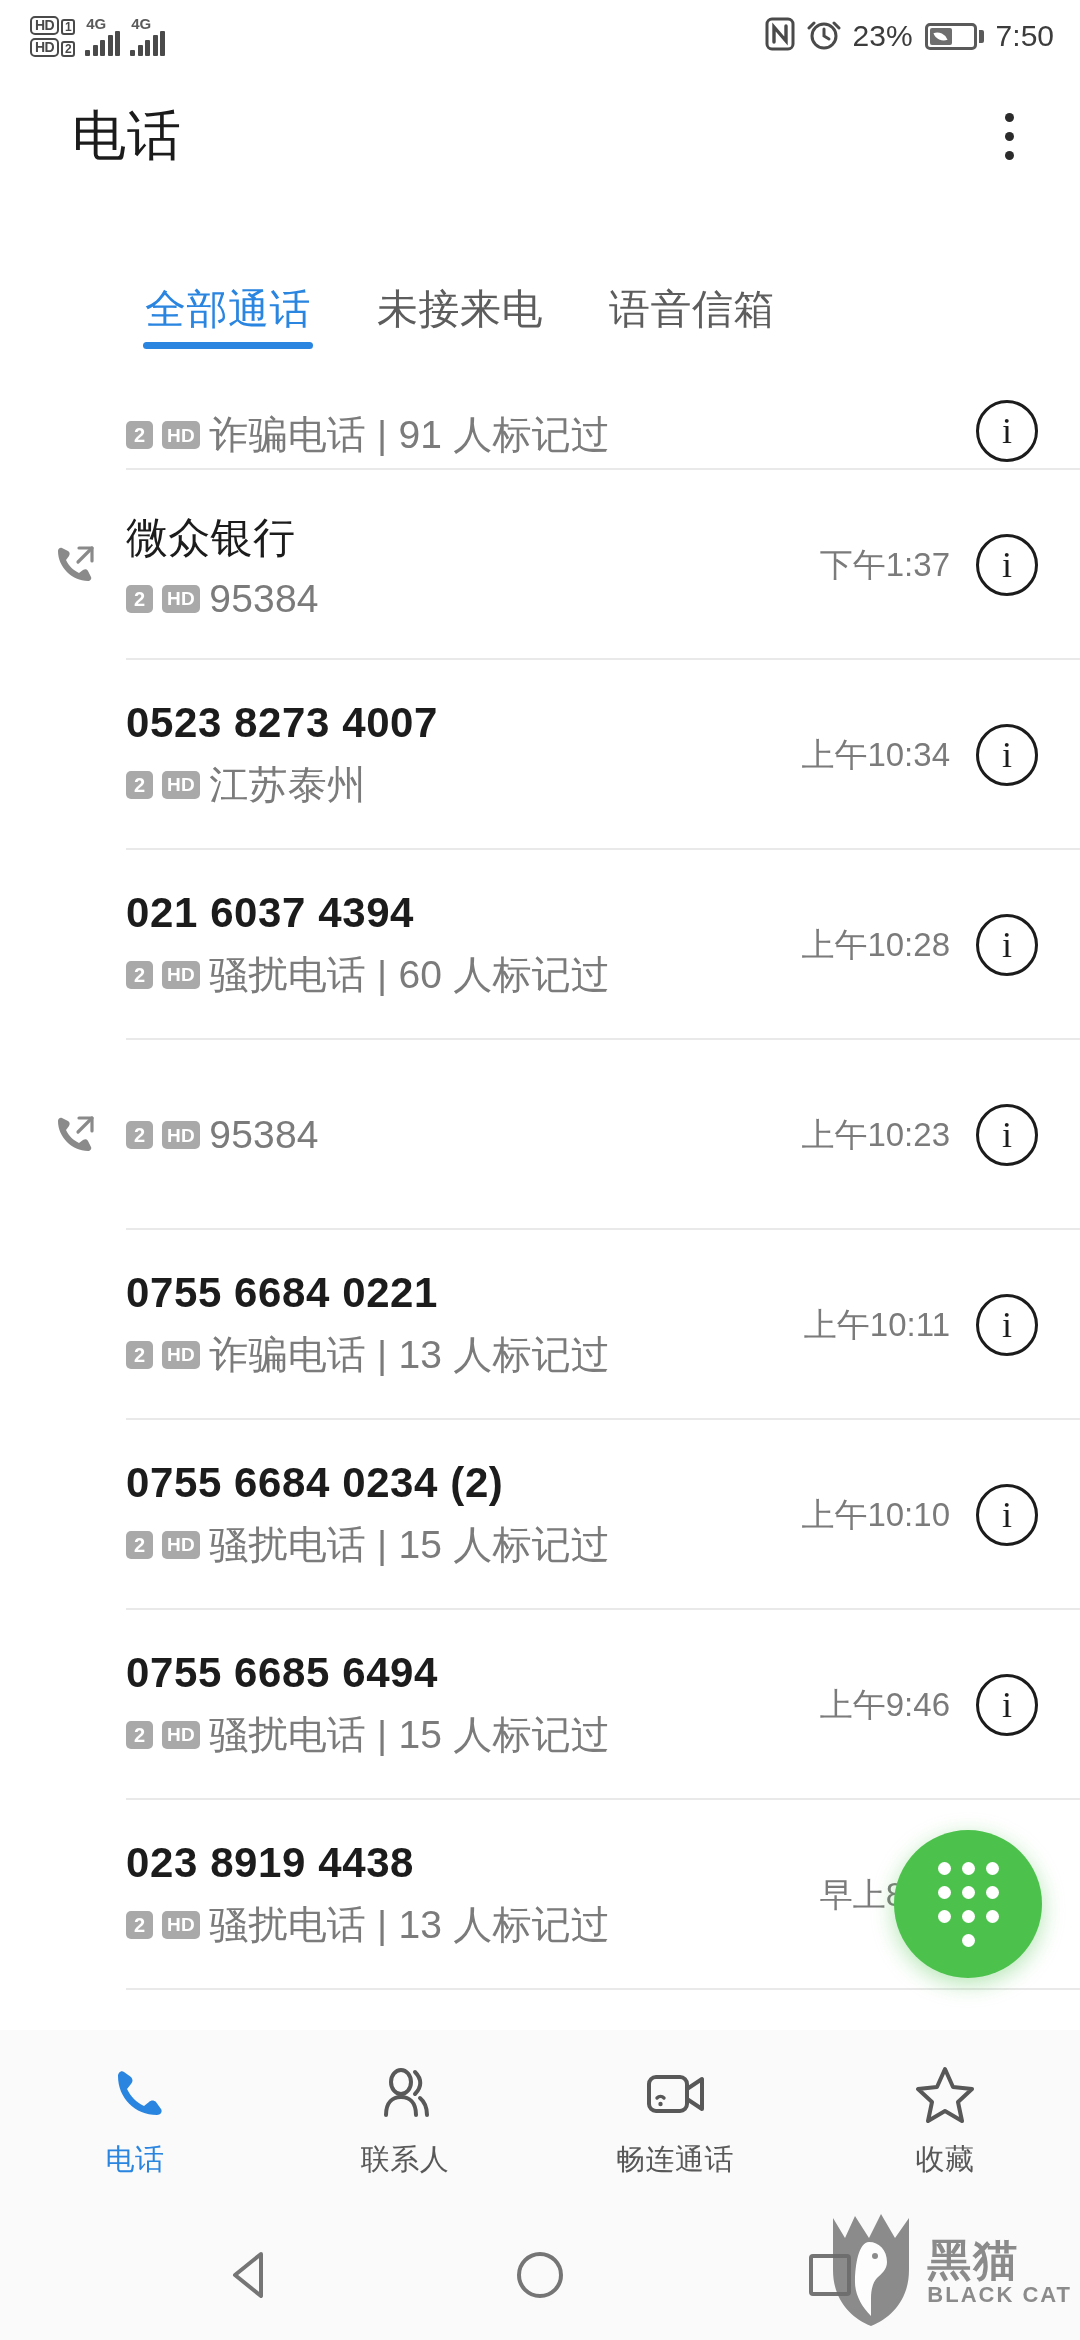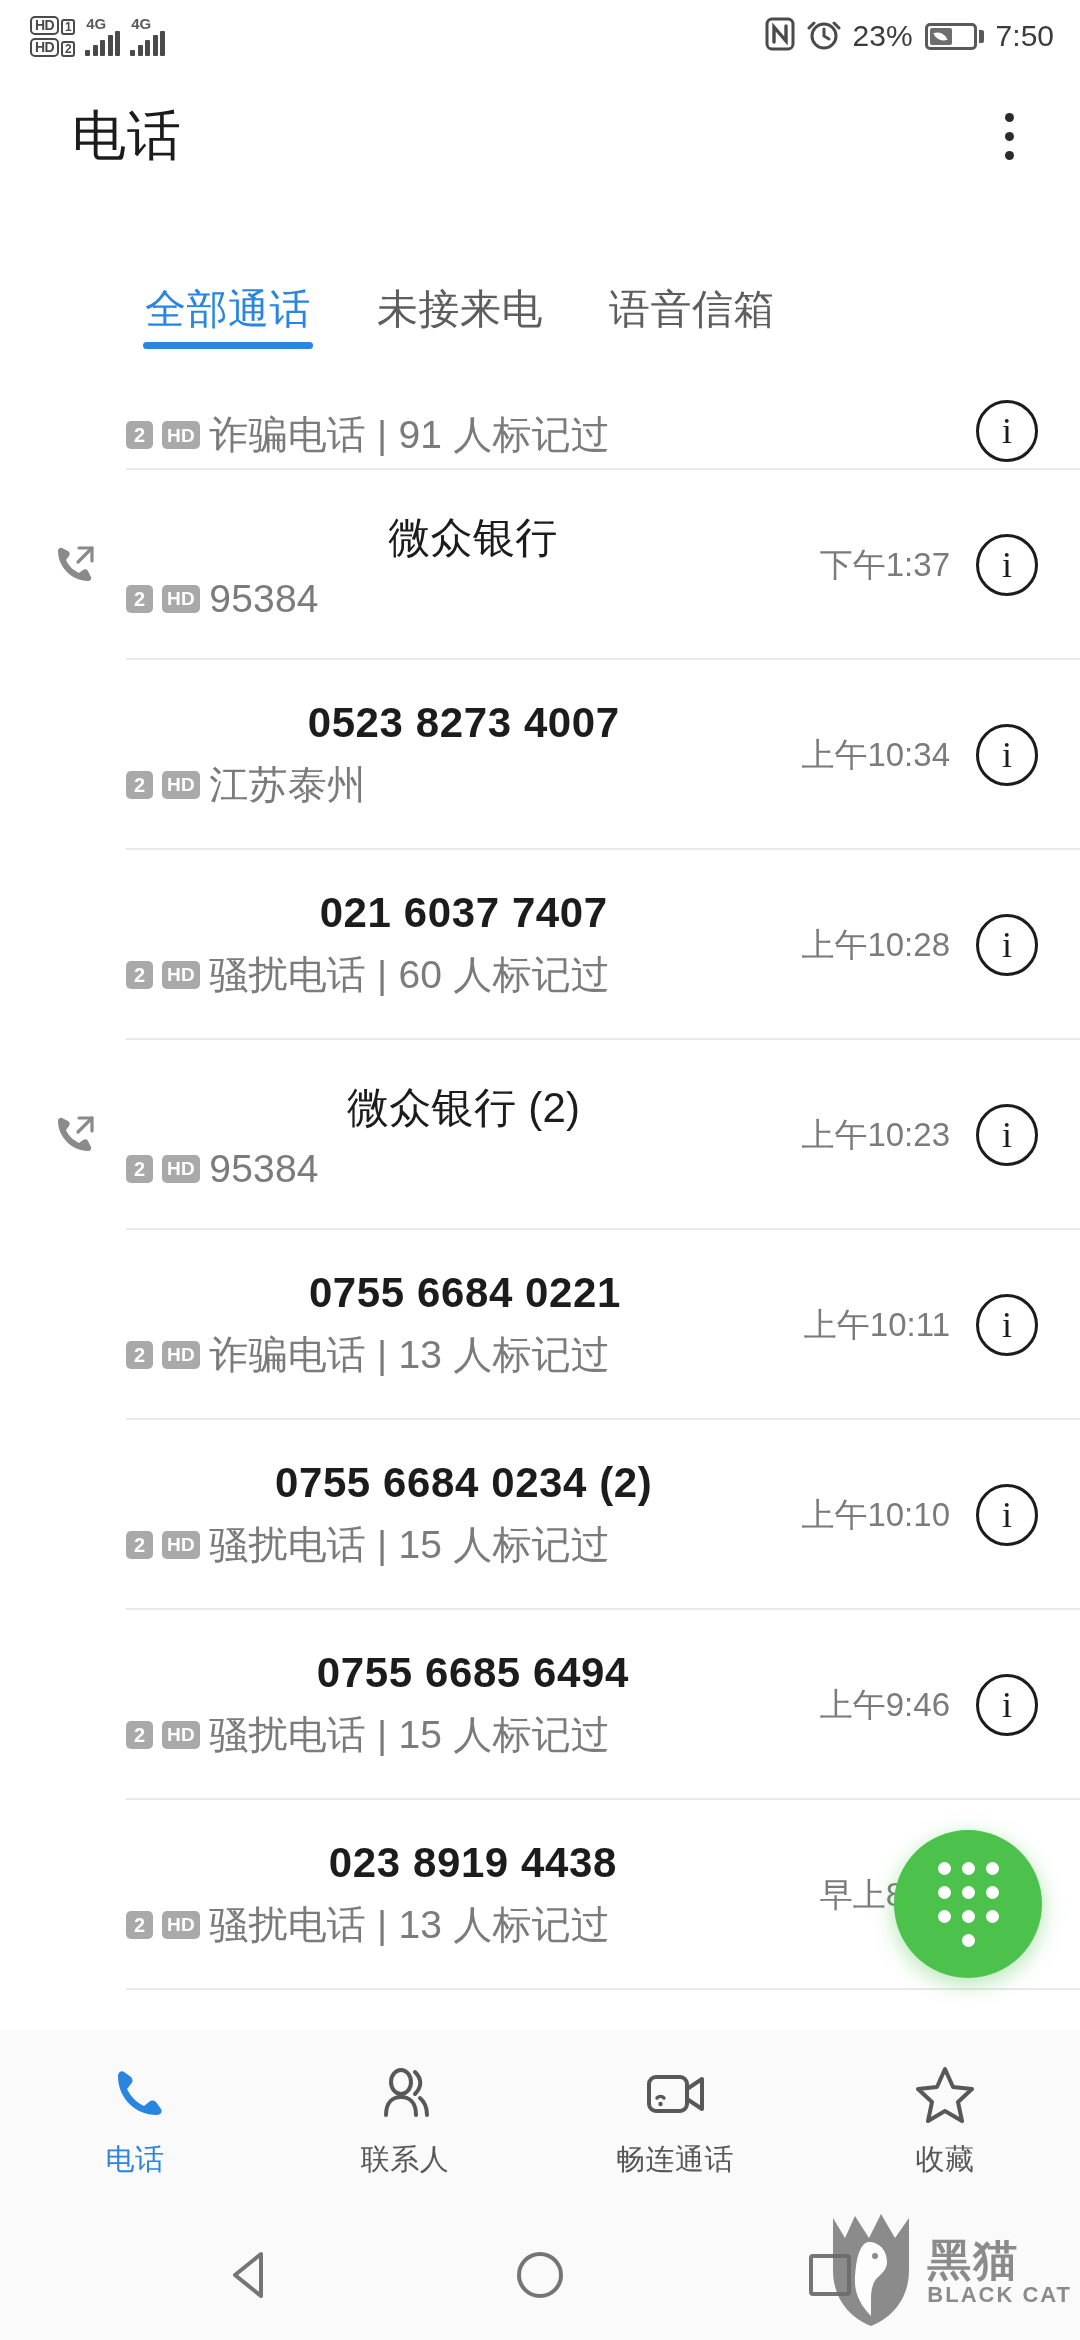--- a/index.html
+++ b/index.html
@@ -86,21 +86,21 @@
     height:190px; padding:0 42px 0 40px;
   }
   .row.clipped { height:78px; align-items:flex-end; padding-bottom:8px; }
   .row .divider {
     position:absolute; left:126px; right:0px; bottom:0; height:2px; background:#e9e9e9;
   }
   .dir-icon { width:86px; flex:0 0 86px; display:flex; align-items:center; justify-content:flex-start; padding-left:8px; }
   .dir-icon svg { display:block; }
   .row-main { flex:1 1 auto; min-width:0; display:flex; flex-direction:column; gap:11px; }
   .row.clipped .row-main { gap:0; }
-  .name { font-size:42px; color:#1c1c1c; font-weight:500; letter-spacing:0.3px; white-space:nowrap;text-align:center; }
+  .name { font-size:42px; color:#1c1c1c; font-weight:500; letter-spacing:0.3px; white-space:nowrap; }
   .name.digits { font-weight:bold; letter-spacing:0.6px; }
   .sub { display:flex; align-items:center; gap:9px; white-space:nowrap; }
   .badge {
     display:inline-flex; align-items:center; justify-content:center;
     background:#a9a9a9; color:#fff; font-size:20px; font-weight:bold;
     line-height:1; height:28px;
   }
   .badge.sim { width:27px; border-radius:5px 5px 5px 5px; position:relative; }
   .badge.hd  { padding:0 5px; border-radius:5px; font-size:19px; letter-spacing:0.4px; }
   .sub-text { font-size:39px; color:#7b7b7b; letter-spacing:0.2px; }
@@ -299,21 +299,21 @@
       <div class="row-time">上午10:34</div>
       <div class="info-btn">
         <span>i</span>
       </div>
       <div class="divider"></div>
     </div>
 
     <div class="row">
       <div class="dir-icon"></div>
       <div class="row-main">
-        <div class="name digits">021 6037 7407</div>
+        <div class="name digits">021 6037 4394</div>
         <div class="sub">
           <span class="badge sim">2</span>
           <span class="badge hd">HD</span>
           <span class="sub-text">骚扰电话 | 60 人标记过</span>
         </div>
       </div>
       <div class="row-time">上午10:28</div>
       <div class="info-btn">
         <span>i</span>
       </div>
@@ -322,21 +322,20 @@
 
     <div class="row">
       <div class="dir-icon">
         <svg width="52" height="52" viewBox="0 0 52 52">
           <path d="M10 12 C10 10 12 8 14 9 L20 12 C22 13 22 15 21 17 L18 21 C21 27 25 31 31 34 L35 31 C37 30 39 30 40 32 L43 38 C44 40 42 42 40 42 C24 42 10 28 10 12 Z" fill="#8a8a8a"></path>
           <path d="M31 9 L44 9 L44 22" fill="none" stroke="#8a8a8a" stroke-width="3.2" stroke-linecap="round" stroke-linejoin="round"></path>
           <path d="M44 9 L30 23" stroke="#8a8a8a" stroke-width="3.2" stroke-linecap="round"></path>
         </svg>
       </div>
       <div class="row-main">
-        <div class="name">微众银行 (2)</div>
         <div class="sub">
           <span class="badge sim">2</span>
           <span class="badge hd">HD</span>
           <span class="sub-text">95384</span>
         </div>
       </div>
       <div class="row-time">上午10:23</div>
       <div class="info-btn">
         <span>i</span>
       </div>

